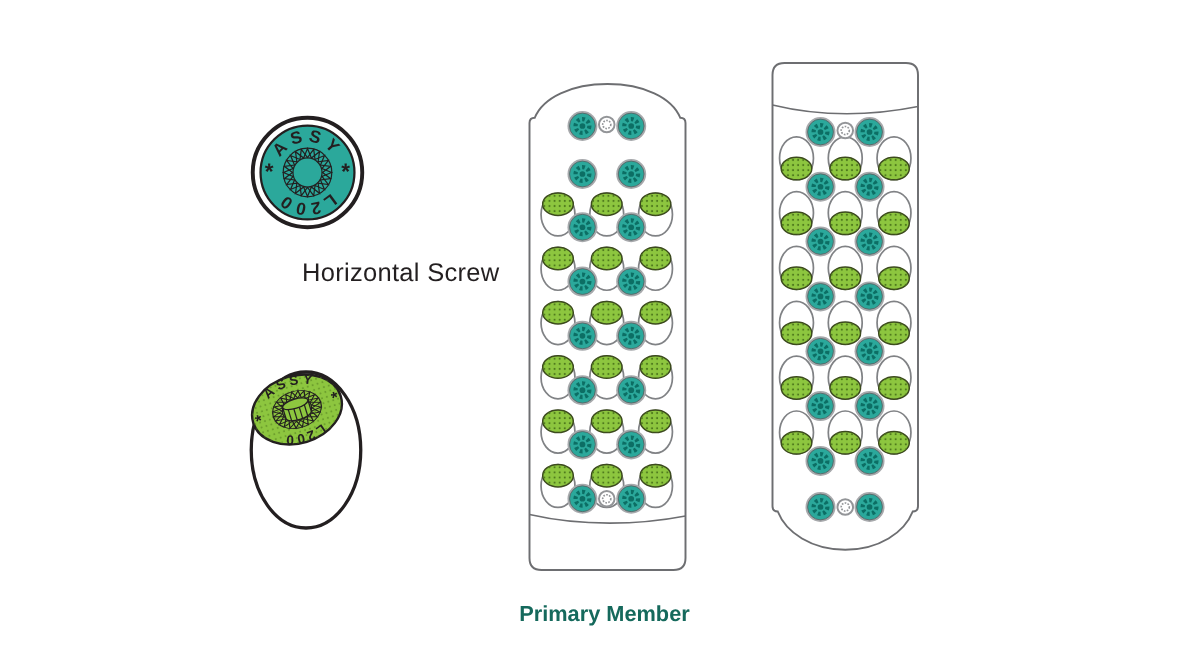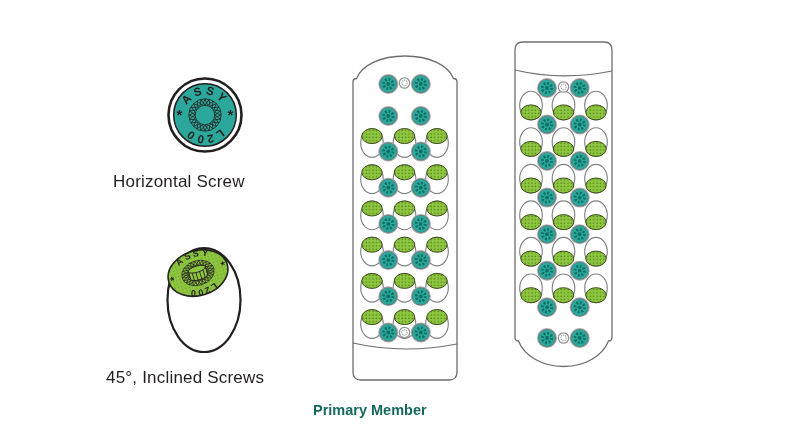--- a/index.html
+++ b/index.html
@@ -33,23 +33,23 @@
   .bezel{fill:#fff;stroke:var(--ink);stroke-width:2.6;}
   .face{fill:var(--teal);stroke:var(--ink);stroke-width:1.5;}
   .egg-big{fill:#fff;stroke:var(--ink);stroke-width:2.2;}
   .face-green{fill:var(--green);stroke:var(--ink);stroke-width:1.6;}
   #knurl polygon,#knurl circle{fill:none;stroke:var(--ink);stroke-width:.8;}
   .cyl{fill:var(--green);stroke:var(--ink);stroke-width:.9;}
   .hatch{stroke:var(--ink);stroke-width:.8;}
   .stamp{font-weight:bold;fill:var(--ink);}
 
   
-  .cap-label{position:absolute;width:220px;text-align:left;color:var(--ink);
+  .cap-label{position:absolute;width:220px;text-align:right;color:var(--ink);
              font-size:17px;letter-spacing:.2px;}
-  .member-label{position:absolute;width:180px;color:var(--label-green);
+  .member-label{position:absolute;width:180px;text-align:center;color:var(--label-green);
                 font-size:14.5px;font-weight:bold;}
 </style>
 </head>
 <body>
 
 <div class="stage">
 
   <svg width="794" height="448" viewBox="0 0 794 448">
     <defs>
       <pattern id="capdots" patternUnits="userSpaceOnUse" width="3.4" height="3.4">
@@ -214,15 +214,14 @@
           <use href="#sym-horizontal" x="579.7" y="307.3"></use>
           <use href="#sym-horizontal" x="547" y="338"></use>
           <use href="#sym-horizontal" x="579.7" y="338"></use>
           <use href="#sym-pilot" x="563.5" y="87"></use>
           <use href="#sym-pilot" x="563.5" y="338"></use>
         </g>
     </g>
   </svg>
 
   <div class="cap-label" style="left:113px;top:172px;">Horizontal Screw</div>
-  <div class="cap-label" style="left:106px;top:368px;">45°, Inclined Screws</div>
   <div class="member-label" style="left:313px;top:402px;">Primary Member</div>
 </div>
 
 </body></html>

